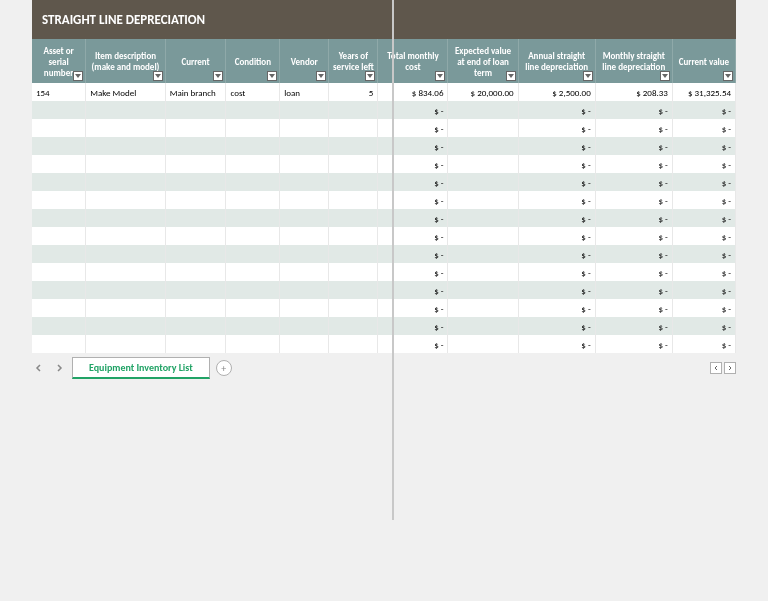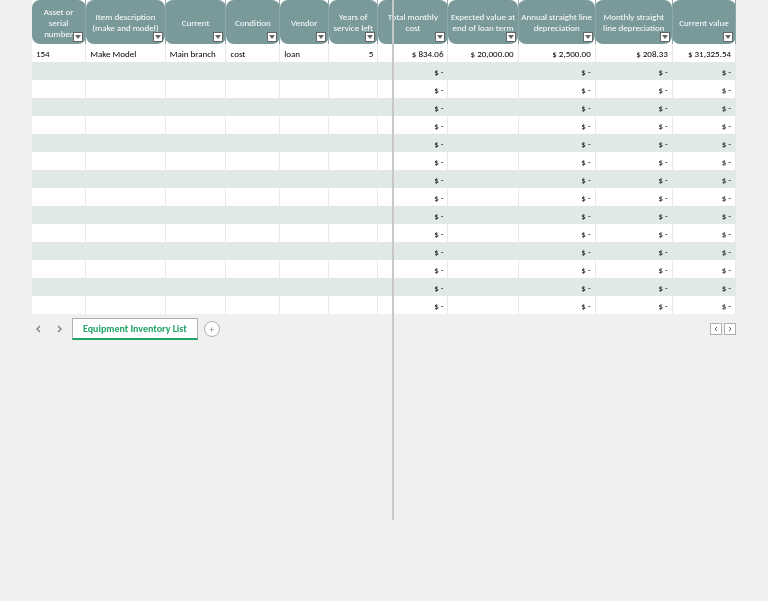--- a/index.html
+++ b/index.html
@@ -1,42 +1,43 @@
 <!DOCTYPE html>
 <html><head>
 <meta charset="utf-8">
 <style>
 * { margin: 0; padding: 0; box-sizing: border-box; }
 body { font-family: Calibri, Arial, sans-serif; font-size: 10px; background: #f0f0f0; width: 768px; height: 601px; overflow: hidden; }
 .sheet { background: #fff; margin: 0 32px; }
 .title-bar { background: #5f574c; color: #fff; font-weight: bold; font-size: 13px; padding: 12px 10px; }
 .sub-bar { background: #b6bfb9; color: #fff; font-weight: bold; text-align: center; padding: 6px; font-size: 12px; }
 table { width: 100%; border-collapse: collapse; table-layout: fixed; }
-th { background: #7a999a; color: #fff; font-size: 9px; font-weight: normal; padding: 4px 2px; position: relative; height: 44px; vertical-align: middle; border-right: 1px solid #8fa9a9; border-radius: 8px; }
+th { background: #7a999a; color: #fff; font-size: 9px; font-weight: bold; padding: 4px 2px; position: relative; height: 44px; vertical-align: middle; border-right: 1px solid #8fa9a9; }
 th .filter { position: absolute; right: 2px; bottom: 2px; width: 10px; height: 10px; background: #fff; border: 1px solid #666; display: flex; align-items: center; justify-content: center; }
 th .filter svg { width: 6px; height: 4px; }
 td { font-size: 9px; padding: 3px 4px; height: 18px; border-right: 1px solid #e8e8e8; }
 tr.odd td { background: #fff; }
 tr.even td { background: #e1e9e6; }
 td.r { text-align: right; }
 .split { position: absolute; top: 0; left: 392px; width: 2px; height: 520px; background: #c8c8c8; pointer-events: none; }
 .tabs { display: flex; align-items: center; padding: 4px 32px; gap: 6px; background: #f0f0f0; font-size: 10px; }
 .nav-btn { width: 14px; height: 14px; display: flex; align-items: center; justify-content: center; color: #888; cursor: pointer; }
-.tab { background: #fff; border: 1px solid #b0b0b0; border-bottom: 2px solid #21a366; padding: 3px 10px; color: #21a366; font-weight: bold; font-size: 10px; }
+.tab { background: #fff; border: 1px solid #b0b0b0; border-bottom: 2px solid #21a366; padding: 3px 16px; color: #21a366; font-weight: bold; font-size: 10px; }
 .add-tab { width: 16px; height: 16px; border: 1px solid #b0b0b0; border-radius: 50%; display: flex; align-items: center; justify-content: center; color: #888; background: #fff; }
 .hscroll { flex: 1; display: flex; align-items: center; justify-content: flex-end; gap: 2px; }
 .sbtn { width: 12px; height: 12px; border: 1px solid #b0b0b0; background: #fff; display: flex; align-items: center; justify-content: center; }
 .wrap { position: relative; }
 .cur { display:inline-block; width:8px; }
 </style>
 </head>
 <body>
 
 <div class="wrap">
 <div class="sheet">
+  <div class="title-bar">STRAIGHT LINE DEPRECIATION</div>
   <table>
     <colgroup id="cg">
           <col style="width: 46px;">
           <col style="width: 68px;">
           <col style="width: 52px;">
           <col style="width: 46px;">
           <col style="width: 42px;">
           <col style="width: 42px;">
           <col style="width: 60px;">
           <col style="width: 60px;">

